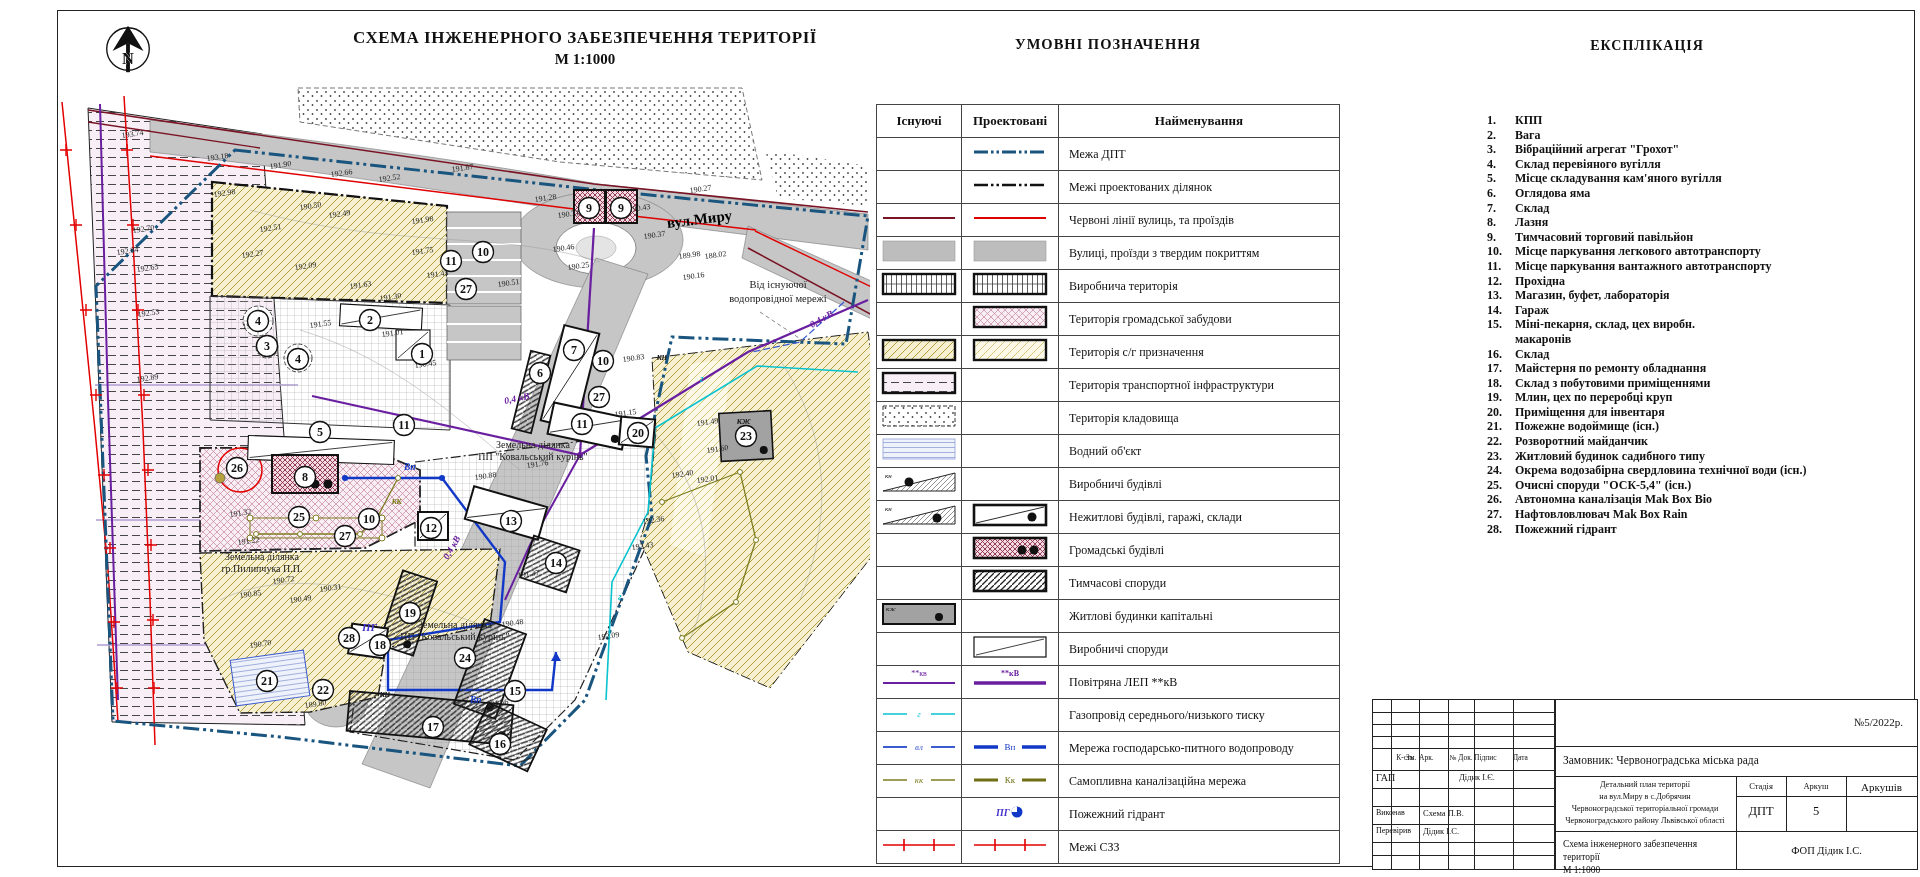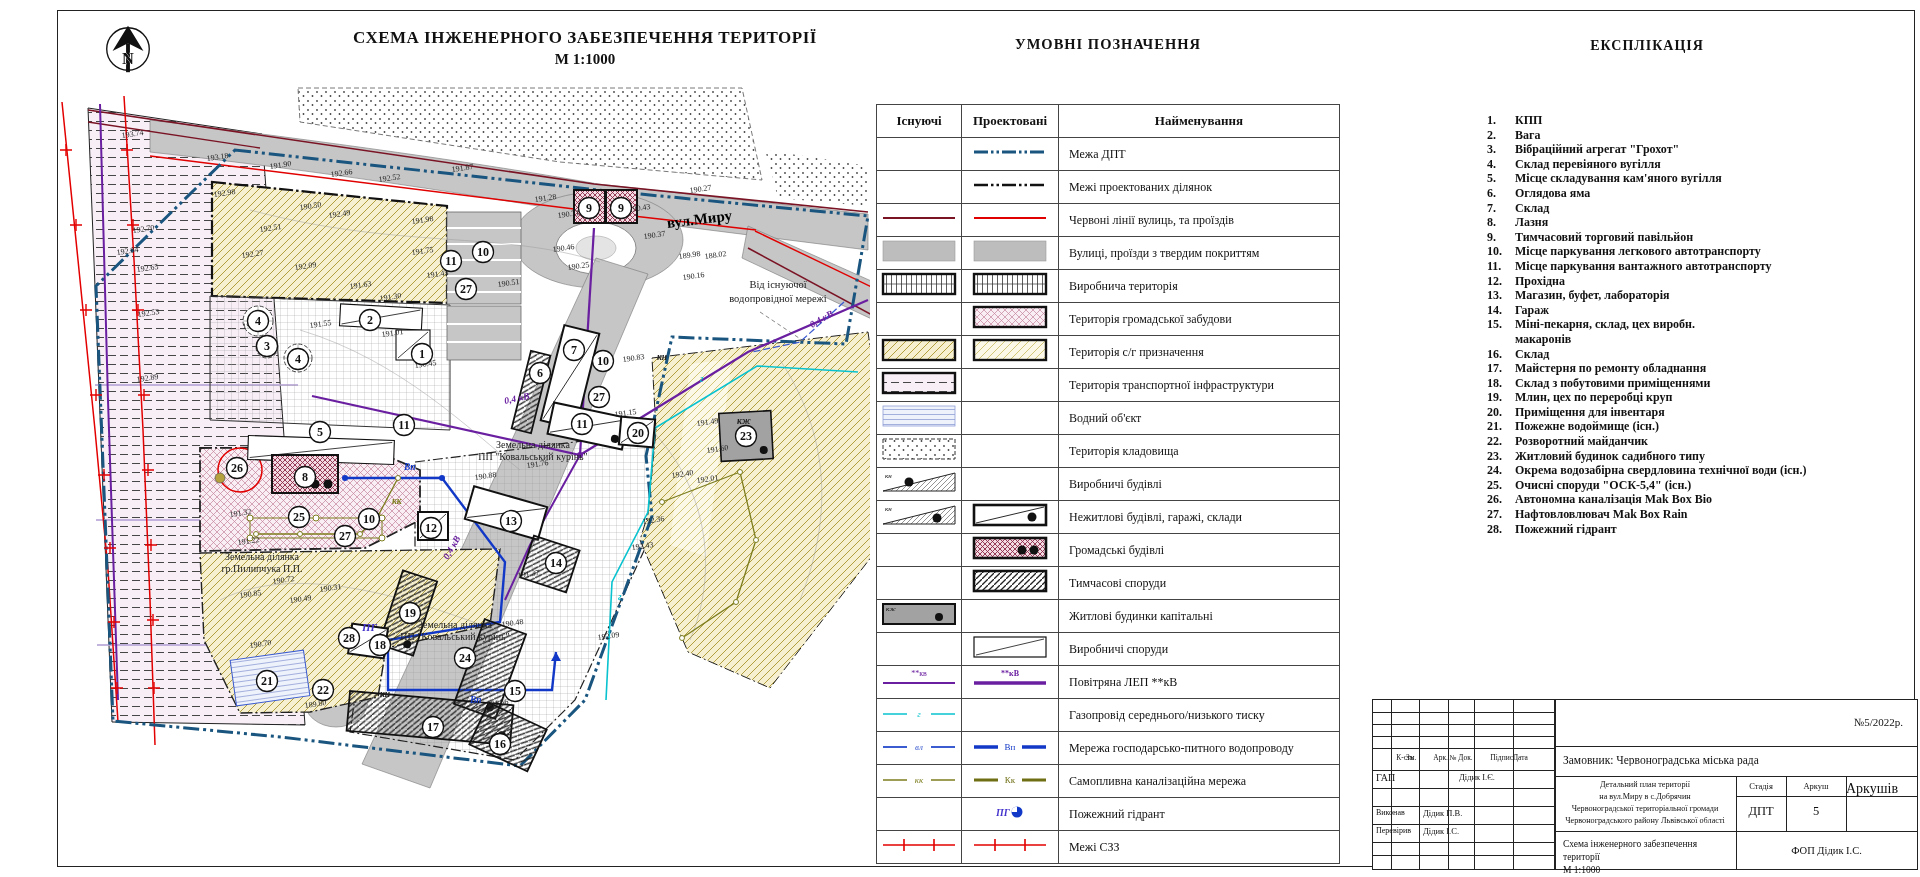--- a/index.html
+++ b/index.html
@@ -567,31 +567,31 @@
         </tr>
         <tr>
           <td><svg width="80" height="28" viewBox="0 0 80 28">
               <rect x="4" y="4" width="72" height="20" fill="url(#pTR)" stroke="#111" stroke-width="2.4"></rect>
             </svg></td>
           <td><svg width="80" height="28" viewBox="0 0 80 28"></svg></td>
           <td class="lbl">Територія транспортної інфраструктури</td>
         </tr>
         <tr>
           <td><svg width="80" height="28" viewBox="0 0 80 28">
+              <rect x="4" y="4" width="72" height="20" fill="url(#pDots)" stroke="#333" stroke-width="1" stroke-dasharray="4 2"></rect>
+            </svg></td>
+          <td><svg width="80" height="28" viewBox="0 0 80 28"></svg></td>
+          <td class="lbl">Територія кладовища</td>
+        </tr>
+        <tr>
+          <td><svg width="80" height="28" viewBox="0 0 80 28">
               <rect x="4" y="4" width="72" height="20" fill="url(#pWA)" stroke="#8f9ed6" stroke-width="0.8"></rect>
             </svg></td>
           <td><svg width="80" height="28" viewBox="0 0 80 28"></svg></td>
           <td class="lbl">Водний об'єкт</td>
-        </tr>
-        <tr>
-          <td><svg width="80" height="28" viewBox="0 0 80 28">
-              <rect x="4" y="4" width="72" height="20" fill="url(#pDots)" stroke="#333" stroke-width="1" stroke-dasharray="4 2"></rect>
-            </svg></td>
-          <td><svg width="80" height="28" viewBox="0 0 80 28"></svg></td>
-          <td class="lbl">Територія кладовища</td>
         </tr>
         <tr>
           <td><svg width="80" height="28" viewBox="0 0 80 28">
               <polygon points="4,23 76,5 76,23" fill="url(#pKN)" stroke="#222" stroke-width="1"></polygon>
               <circle cx="30" cy="14" r="4.5" fill="#111"></circle>
               <text x="6" y="10" font-size="7" font-style="italic">кн</text>
             </svg></td>
           <td><svg width="80" height="28" viewBox="0 0 80 28"></svg></td>
           <td class="lbl">Виробничі будівлі</td>
         </tr>
@@ -749,50 +749,50 @@
       <div class="hl" style="left: 0px; top: 48px; width: 181px;"></div>
       <div class="hl" style="left: 0px; top: 70px; width: 181px;"></div>
       <div class="hl" style="left: 0px; top: 88px; width: 181px;"></div>
       <div class="hl" style="left: 0px; top: 106px; width: 181px;"></div>
       <div class="hl" style="left: 0px; top: 124px; width: 181px;"></div>
       <div class="hl" style="left: 0px; top: 142px; width: 181px;"></div>
       <div class="hl" style="left: 0px; top: 155px; width: 181px;"></div>
       <div class="vl" style="left: 181px; top: 0px; height: 169px; width: 1.5px;"></div>
       <div class="cell" style="left: 0px; top: 53px; width: 18px; text-align: left; font-size: 7.5px; margin-left: 33px;">Зм.</div>
       <div class="cell" style="left: 18px; top: 53px; width: 28px; text-align: center; font-size: 7.5px;">К-сть</div>
-      <div class="cell" style="left: 46px; top: 53px; width: 29px; text-align: right; font-size: 7.5px;">Арк.</div>
+      <div class="cell" style="left: 46px; top: 53px; width: 29px; text-align: left; font-size: 7.5px;">Арк.</div>
       <div class="cell" style="left: 75px; top: 53px; width: 26px; text-align: center; font-size: 7.5px;">№ Док.</div>
-      <div class="cell" style="left: 101px; top: 53px; width: 39px; text-align: right; font-size: 7.5px;">Підпис</div>
+      <div class="cell" style="left: 101px; top: 53px; width: 39px; text-align: left; font-size: 7.5px;">Підпис</div>
       <div class="cell" style="left: 140px; top: 53px; width: 41px; text-align: left; font-size: 7.5px;">Дата</div>
       <div class="cell" style="left: 3px; top: 72px; width: 70px; font-size: 10px;">ГАП</div>
       <div class="cell" style="left: 50px; top: 72px; width: 88px; font-size: 8.5px; margin-left: 36px;">Дідик І.Є.</div>
       <div class="cell" style="left: 3px; top: 90px; width: 74px; font-size: 8px;"></div>
       <div class="cell" style="left: 50px; top: 90px; width: 88px; font-size: 8.5px;"></div>
       <div class="cell" style="left: 3px; top: 108px; width: 74px; font-size: 8px;">Виконав</div>
-      <div class="cell" style="left: 50px; top: 108px; width: 88px; font-size: 8.5px;">Дідик П.В.</div>
+      <div class="cell" style="left: 50px; top: 108px; width: 88px; font-size: 8.5px;">Схема П.В.</div>
       <div class="cell" style="left: 3px; top: 126px; width: 88px; font-size: 8px;">Перевірив</div>
       <div class="cell" style="left: 50px; top: 126px; width: 88px; font-size: 8.5px;">Дідик І.С.</div>
       <div class="hl" style="left: 181px; top: 46px; width: 363px;"></div>
       <div class="hl" style="left: 181px; top: 76px; width: 363px;"></div>
       <div class="hl" style="left: 181px; top: 131px; width: 363px;"></div>
       <div class="vl" style="left: 363px; top: 76px; height: 93px;"></div>
       <div class="vl" style="left: 413px; top: 76px; height: 55px;"></div>
       <div class="vl" style="left: 473px; top: 76px; height: 55px;"></div>
       <div class="hl" style="left: 363px; top: 96px; width: 181px;"></div>
       <div class="cell" style="left: 330px; top: 16px; width: 200px; text-align: right; font-size: 11px;">№5/2022р.</div>
       <div class="cell" style="left: 190px; top: 54px; width: 350px; font-size: 11.5px;">Замовник: Червоноградська міська рада</div>
       <div class="cell" style="left: 182px; top: 79px; width: 180px; text-align: center; font-size: 8.2px; line-height: 12px;">
         <div>Детальний план території</div>
         <div>на вул.Миру в с.Добрячин</div>
         <div>Червоноградської територіальної громади</div>
         <div>Червоноградського району Львівської області</div>
       </div>
       <div class="cell" style="left: 363px; top: 81px; width: 50px; text-align: center; font-size: 8.5px;">Стадія</div>
       <div class="cell" style="left: 413px; top: 81px; width: 60px; text-align: center; font-size: 8.5px;">Аркуш</div>
-      <div class="cell" style="left: 473px; top: 81px; width: 71px; text-align: left; font-size: 14px;">Аркушів</div>
+      <div class="cell" style="left: 473px; top: 81px; width: 71px; text-align: center; font-size: 11px;">Аркушів</div>
       <div class="cell" style="left: 363px; top: 104px; width: 50px; text-align: center; font-size: 12.5px;">ДПТ</div>
       <div class="cell" style="left: 413px; top: 104px; width: 60px; text-align: center; font-size: 12.5px;">5</div>
       <div class="cell" style="left: 473px; top: 104px; width: 71px; text-align: center; font-size: 12.5px;"></div>
       <div class="cell" style="left: 190px; top: 138px; width: 172px; font-size: 9.5px; line-height: 13px;">
         <div>Схема інженерного забезпечення території</div>
         <div>М 1:1000</div>
       </div>
       <div class="cell" style="left: 363px; top: 145px; width: 181px; text-align: center; font-size: 10.5px;">ФОП Дідик І.С.</div>
     </div>
 </div>

